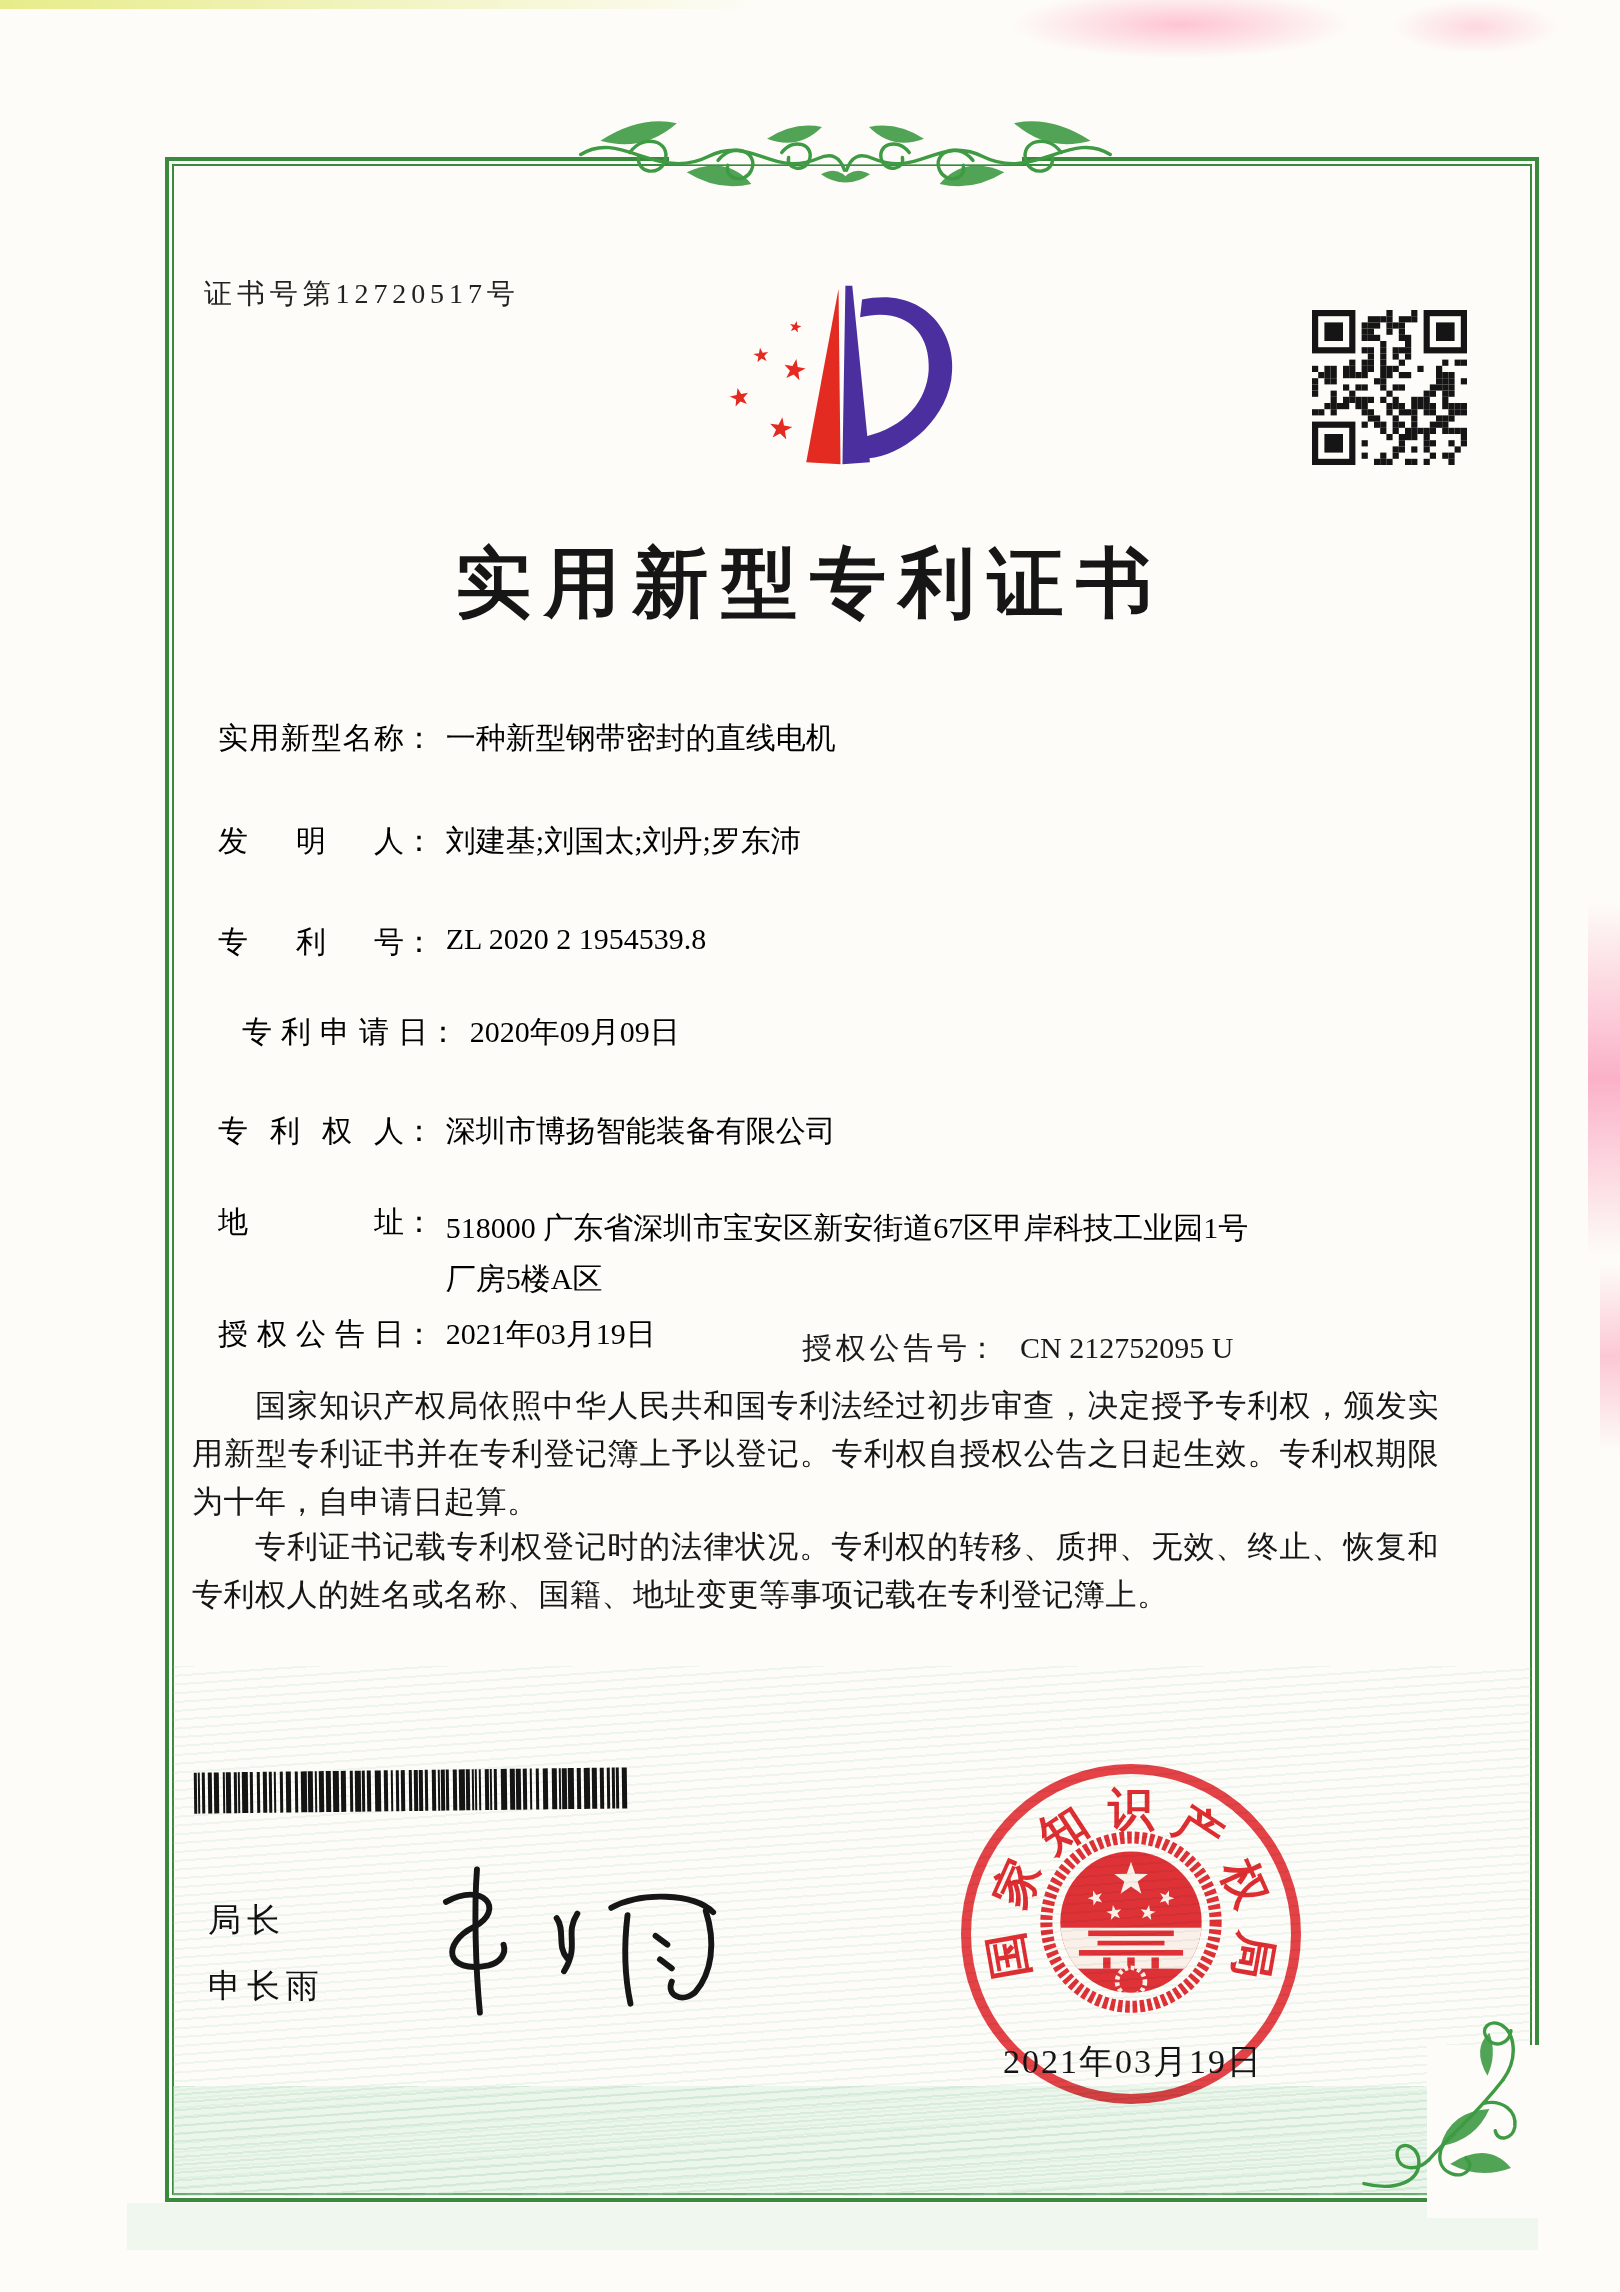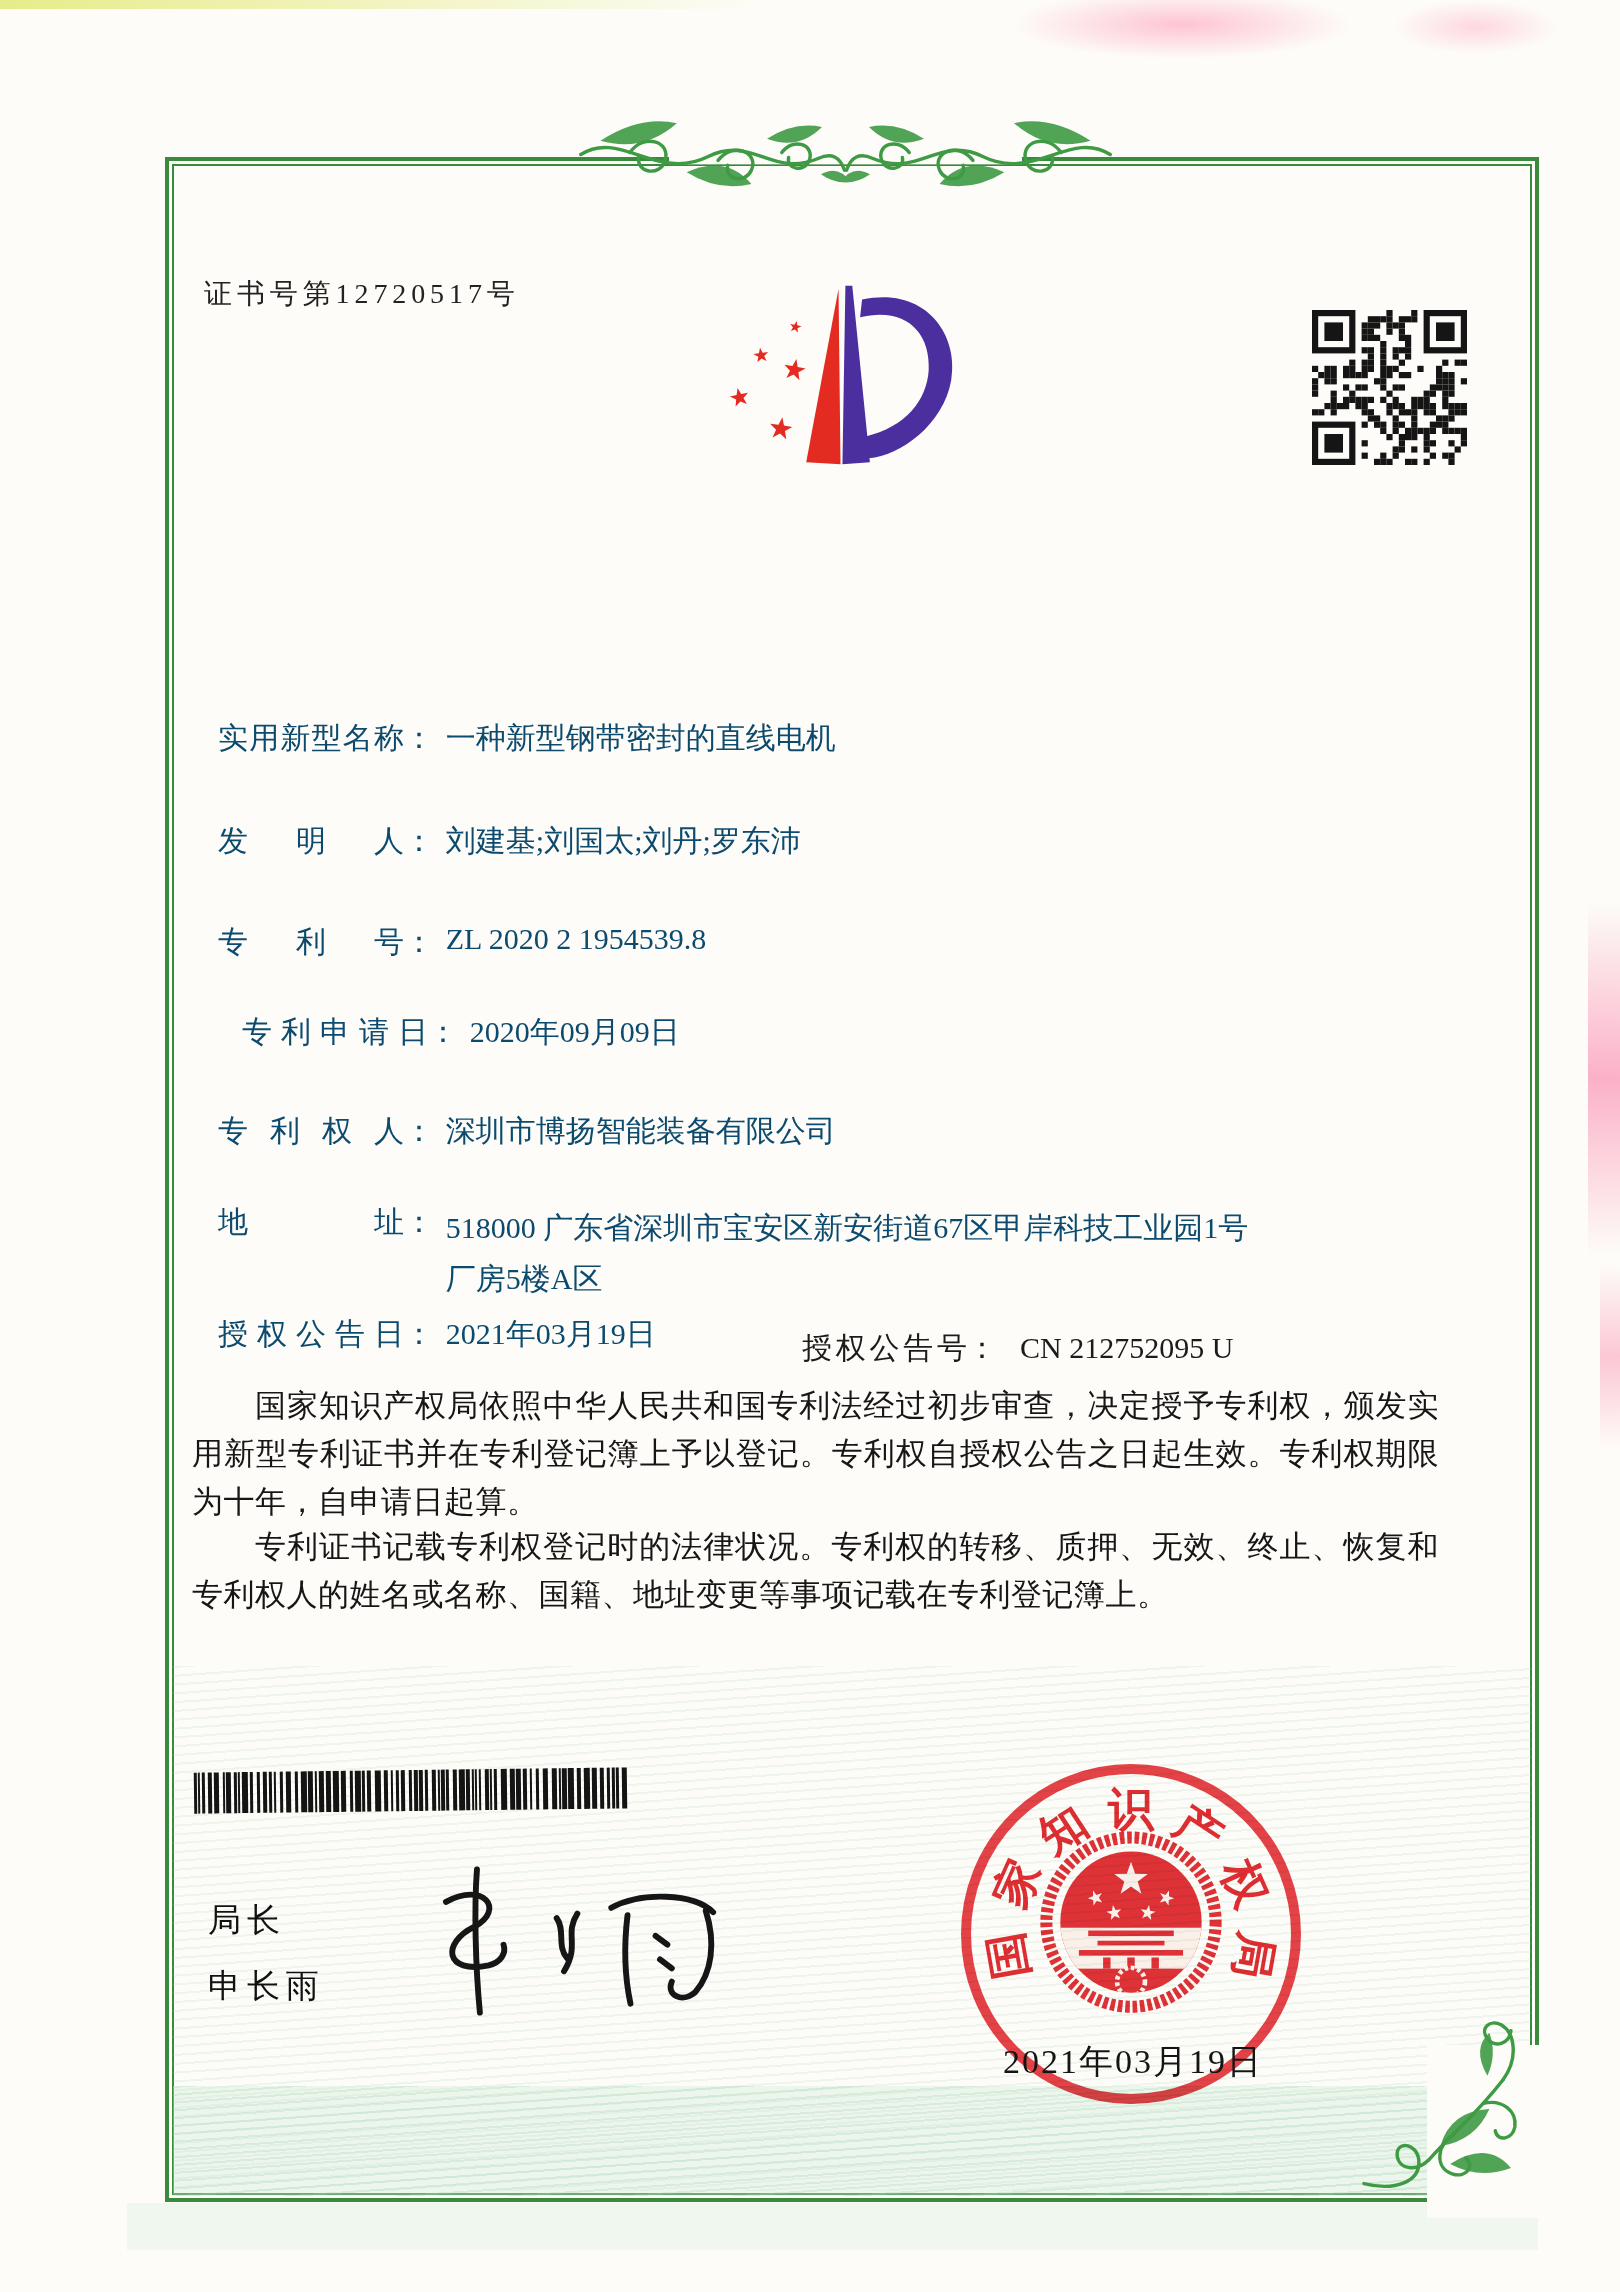--- a/index.html
+++ b/index.html
@@ -36,21 +36,21 @@
   .corner-ornament{left:1360px;top:2015px;width:196px;height:196px;}
 
   .cert-no{left:204px;top:275px;font-size:28px;letter-spacing:4.9px;color:#222;}
 
   .logo{left:718px;top:277px;width:245px;height:198px;}
   .qr{left:1312px;top:306px;width:155px;height:163px;}
 
   .title{left:0;top:533px;width:1620px;text-align:center;font-size:76px;font-weight:bold;
          letter-spacing:12.7px;color:#161616;}
 
-  .row{left:218px;font-size:30px;white-space:nowrap;color:#0c4a6e;}
+  .row{left:218px;font-size:30px;white-space:nowrap;color:#000000;}
   .row .lbl{display:inline-block;width:186px;text-align:justify;text-align-last:justify;vertical-align:top;}
   .row .colon{display:inline-block;vertical-align:top;}
   .row .val{display:inline-block;margin-left:11.8px;vertical-align:top;}
   .row .val-wrap{display:inline-block;margin-left:11.8px;vertical-align:top;white-space:normal;
                  width:814px;line-height:51px;}
   .row-1{top:718px;} .row-2{top:821px;} .row-3{top:922px;font-family:Liberation Serif, serif;}
   .row-4{top:1012px;margin-left:24px;} .row-5{top:1111px;} .row-6{top:1202px;}
   .row-grant{top:1314px;}
   .row-grantno{left:802px;top:1328px;font-size:30px;white-space:nowrap;}
   .row-grantno .lbl{display:inline-block;width:165px;text-align:justify;text-align-last:justify;}
@@ -371,20 +371,21 @@
         <rect x="2" y="2" width="3" height="3" fill="#151515"></rect>
         <rect x="18" y="0" width="7" height="7" fill="#151515"></rect>
         <rect x="19" y="1" width="5" height="5" fill="#fdfcf8"></rect>
         <rect x="20" y="2" width="3" height="3" fill="#151515"></rect>
         <rect x="0" y="18" width="7" height="7" fill="#151515"></rect>
         <rect x="1" y="19" width="5" height="5" fill="#fdfcf8"></rect>
         <rect x="2" y="20" width="3" height="3" fill="#151515"></rect>
       </svg>
   </div>
 
+  <div class="abs title">实用新型专利证书</div>
 
   <div class="abs row row-1">
     <span class="lbl">实用新型名称</span><span class="colon">：</span><span class="val">一种新型钢带密封的直线电机</span>
   </div>
   <div class="abs row row-2">
     <span class="lbl">发明人</span><span class="colon">：</span><span class="val">刘建基;刘国太;刘丹;罗东沛</span>
   </div>
   <div class="abs row row-3">
     <span class="lbl">专利号</span><span class="colon">：</span><span class="val">ZL 2020 2 1954539.8</span>
   </div>

